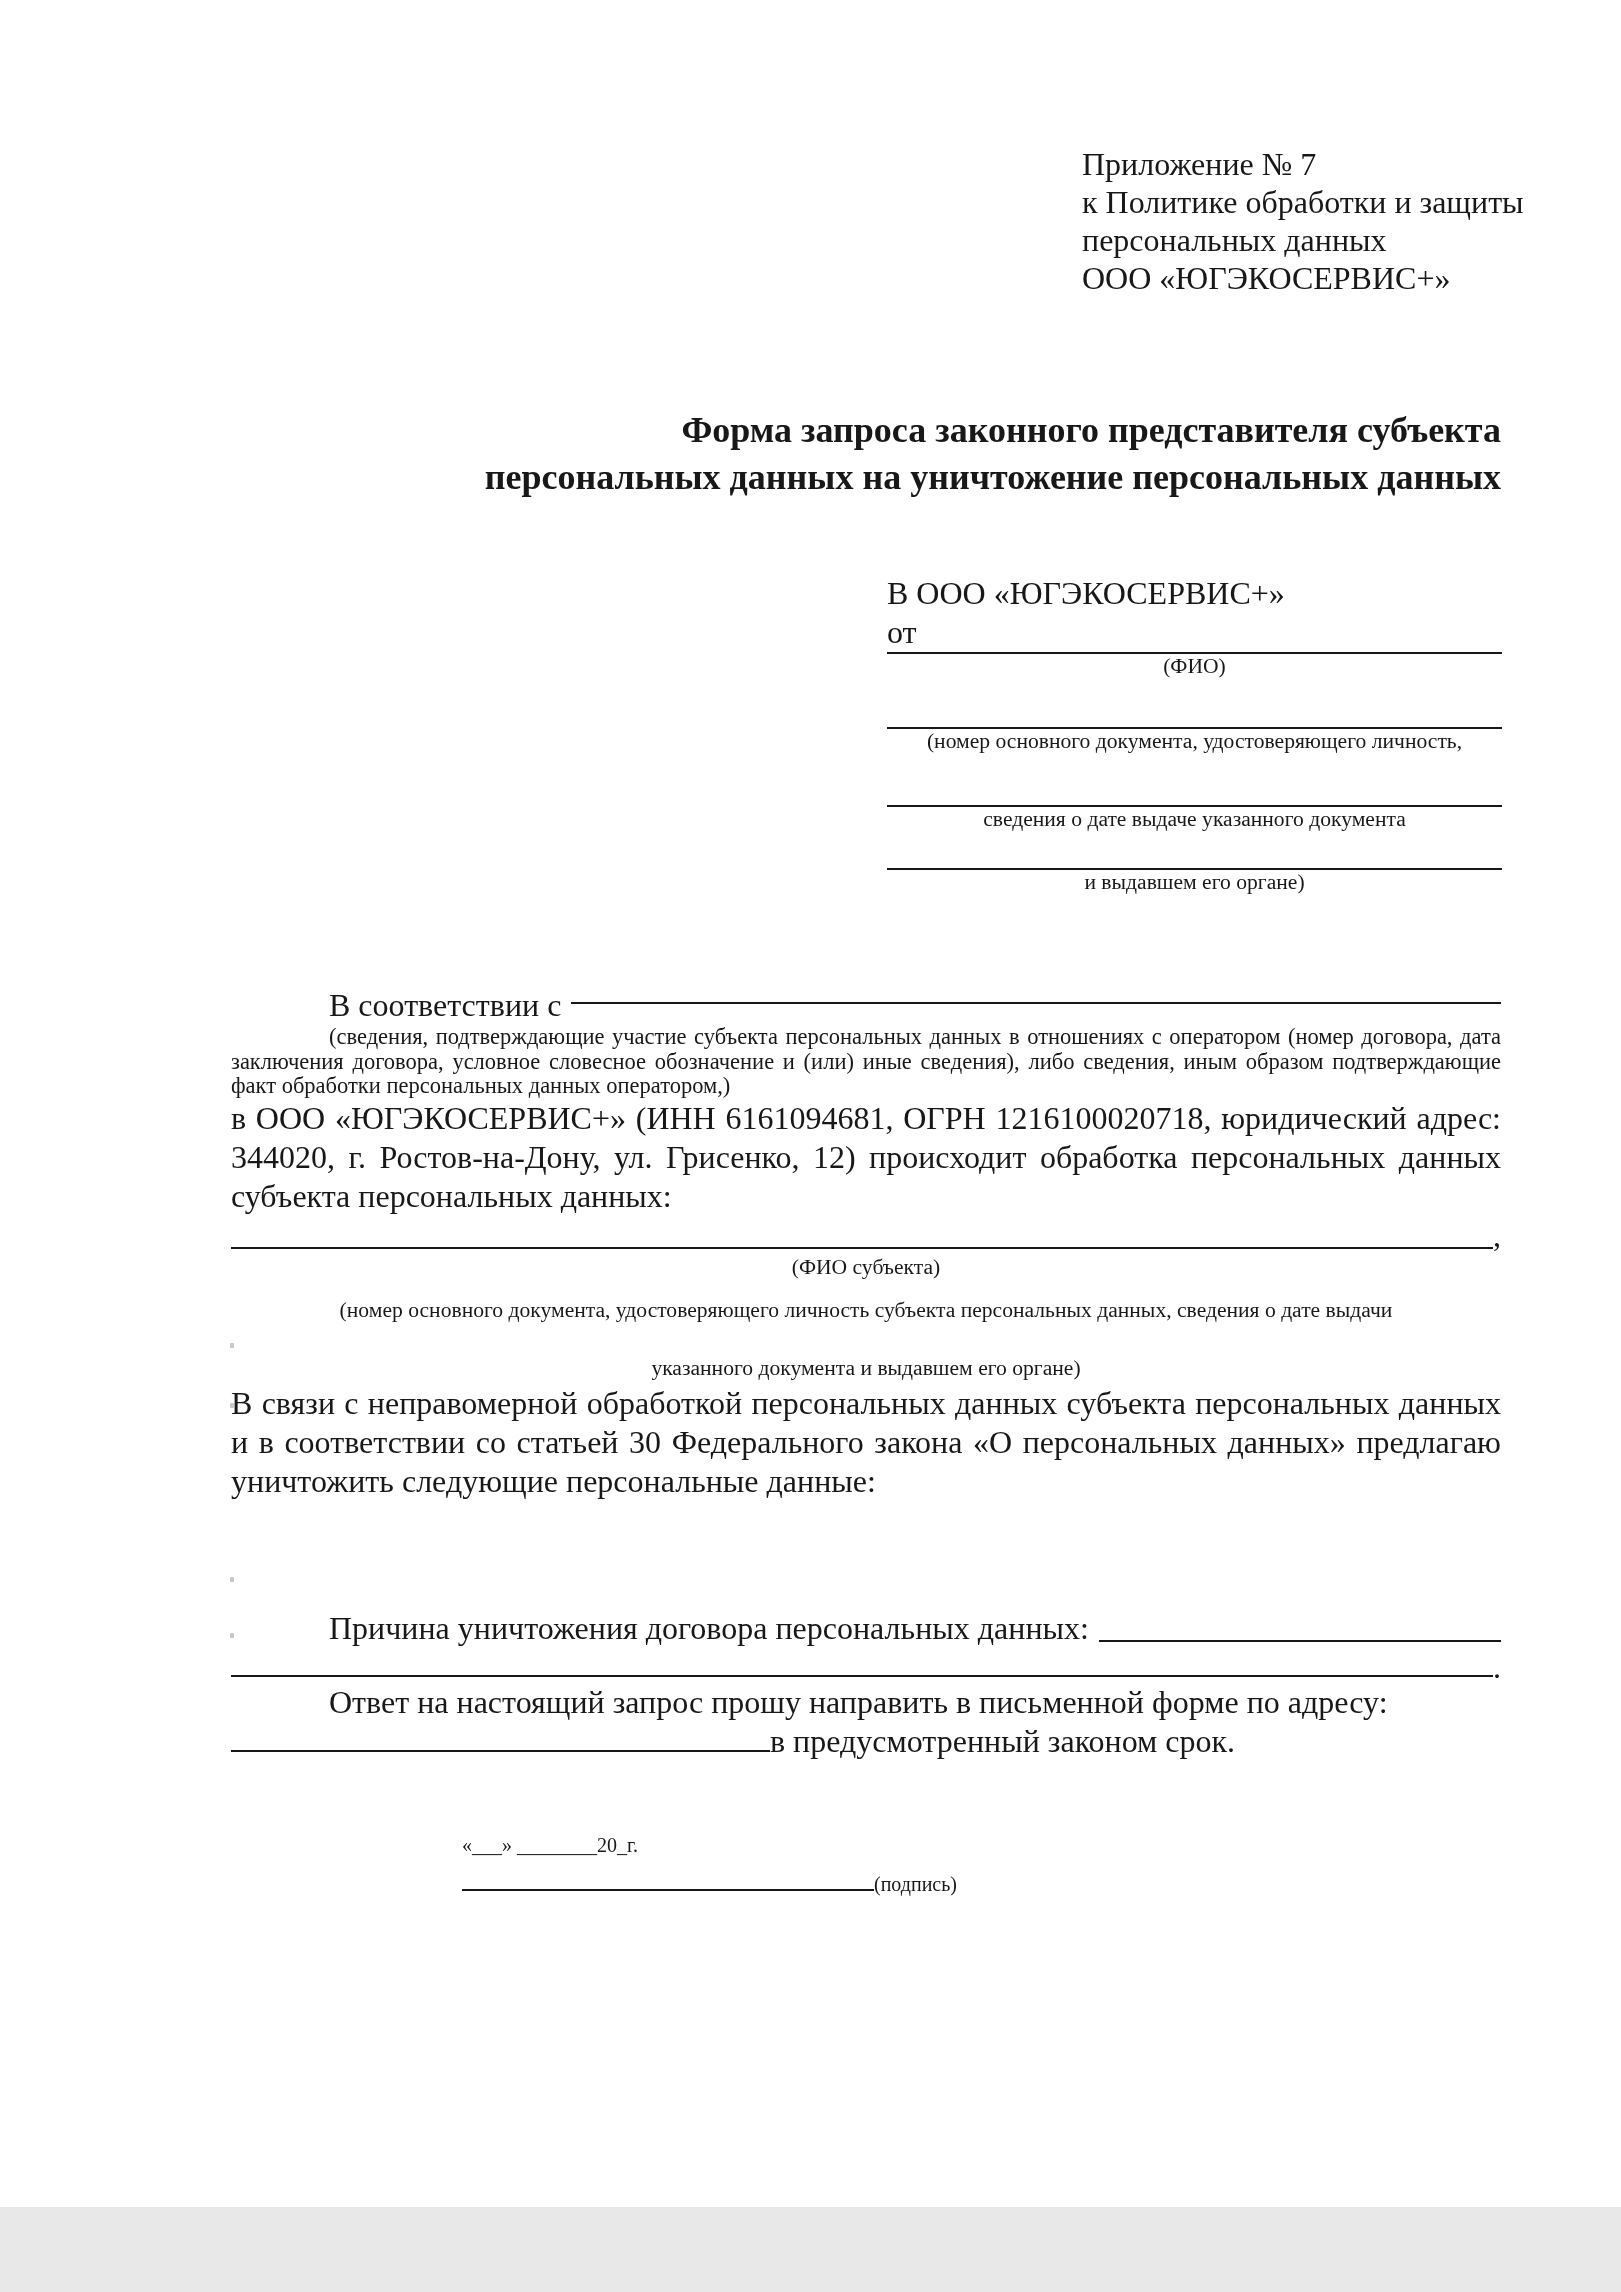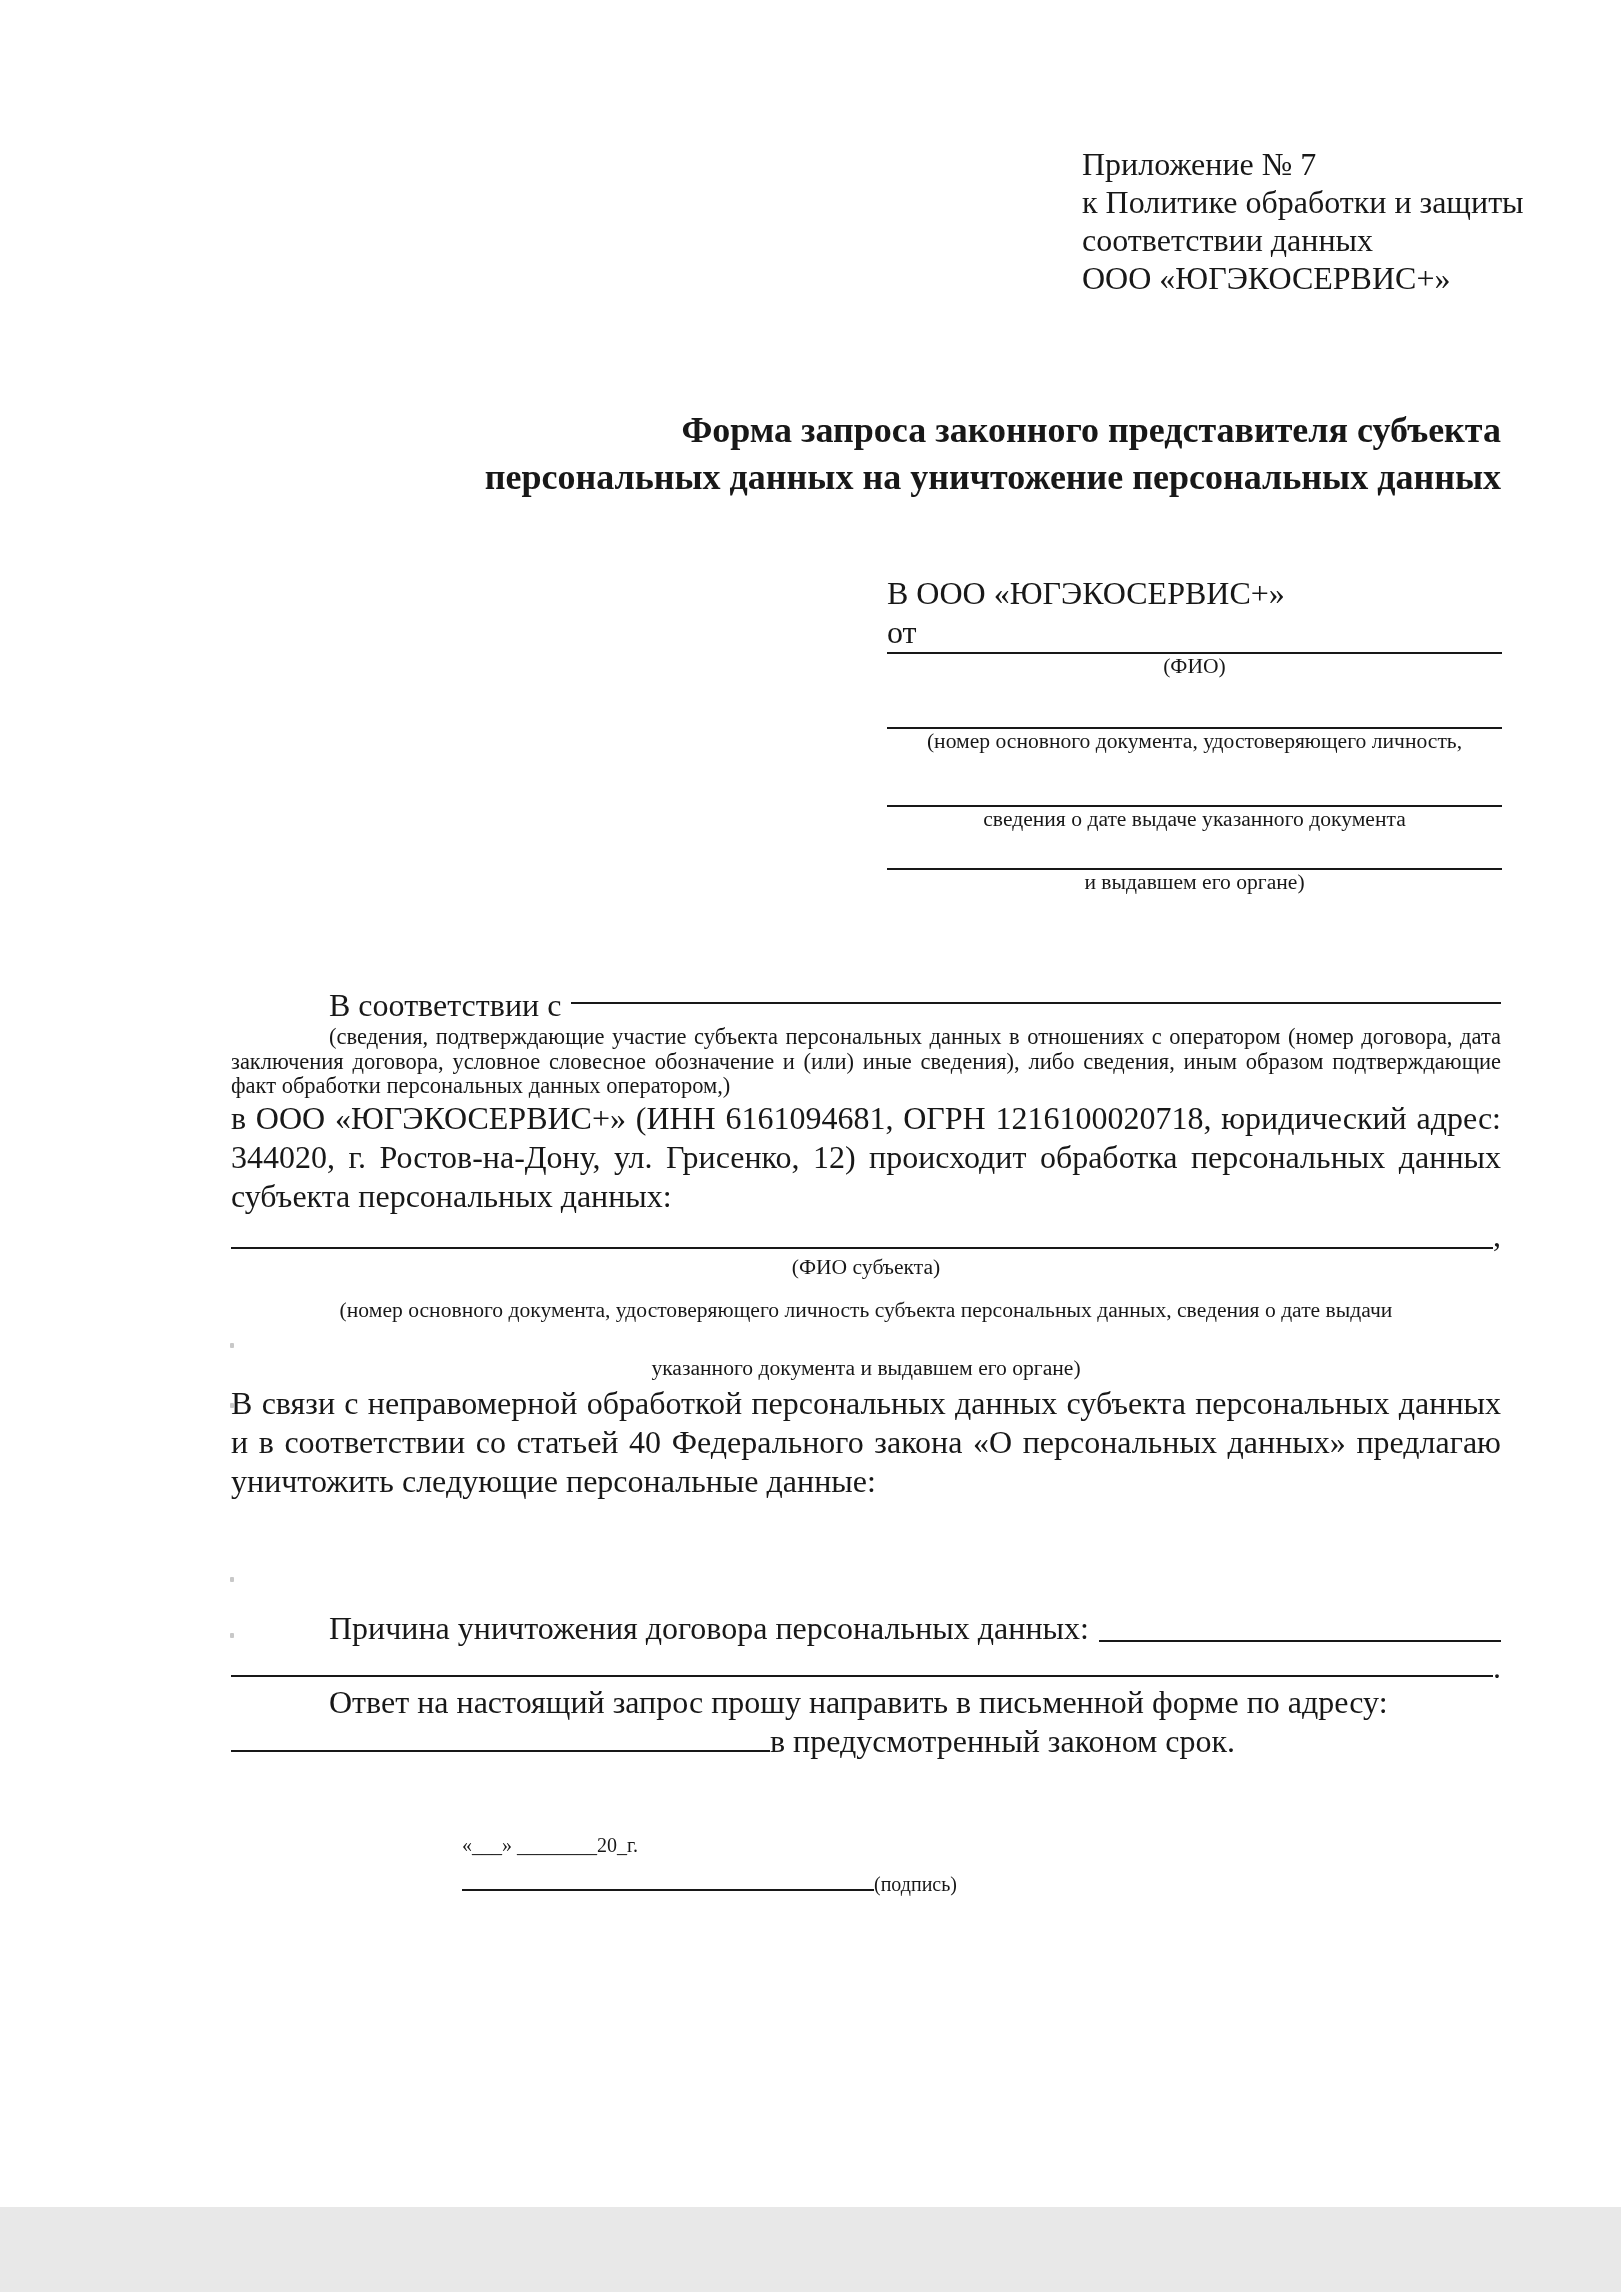--- a/index.html
+++ b/index.html
@@ -78,21 +78,21 @@
   }
 </style>
 </head>
 <body>
 
 <div class="page">
 
   <div class="appendix">
     <div>Приложение № 7</div>
     <div>к Политике обработки и защиты</div>
-    <div>соответствии данных</div>
+    <div>персональных данных</div>
     <div>ООО «ЮГЭКОСЕРВИС+»</div>
   </div>
 
   <div class="title">
     <div>Форма запроса законного представителя субъекта</div>
     <div>персональных данных на уничтожение персональных данных</div>
   </div>
 
   <div class="addressee">
     <div>В ООО «ЮГЭКОСЕРВИС+»</div>
@@ -120,21 +120,21 @@
 
     <div class="blankrow">
       <span class="fill tight" style="margin-left:0;"></span>
       <span class="tail">,</span>
     </div>
     <div class="ccap">(ФИО субъекта)</div>
 
     <div class="ccap capA">(номер основного документа, удостоверяющего личность субъекта персональных данных, сведения о дате выдачи</div>
     <div class="ccap capB">указанного документа и выдавшем его органе)</div>
 
-    <div class="just request">В связи с неправомерной обработкой персональных данных субъекта персональных данных и в соответствии со статьей 40 Федерального закона «О персональных данных» предлагаю уничтожить следующие персональные данные:</div>
+    <div class="just request">В связи с неправомерной обработкой персональных данных субъекта персональных данных и в соответствии со статьей 30 Федерального закона «О персональных данных» предлагаю уничтожить следующие персональные данные:</div>
 
     <div class="gap-destroy"></div>
 
     <div class="leadrow">
       <span class="lead">Причина уничтожения договора персональных данных:</span>
       <span class="fill"></span>
     </div>
 
     <div class="blankrow period-row">
       <span class="fill tight" style="margin-left:0;"></span>

